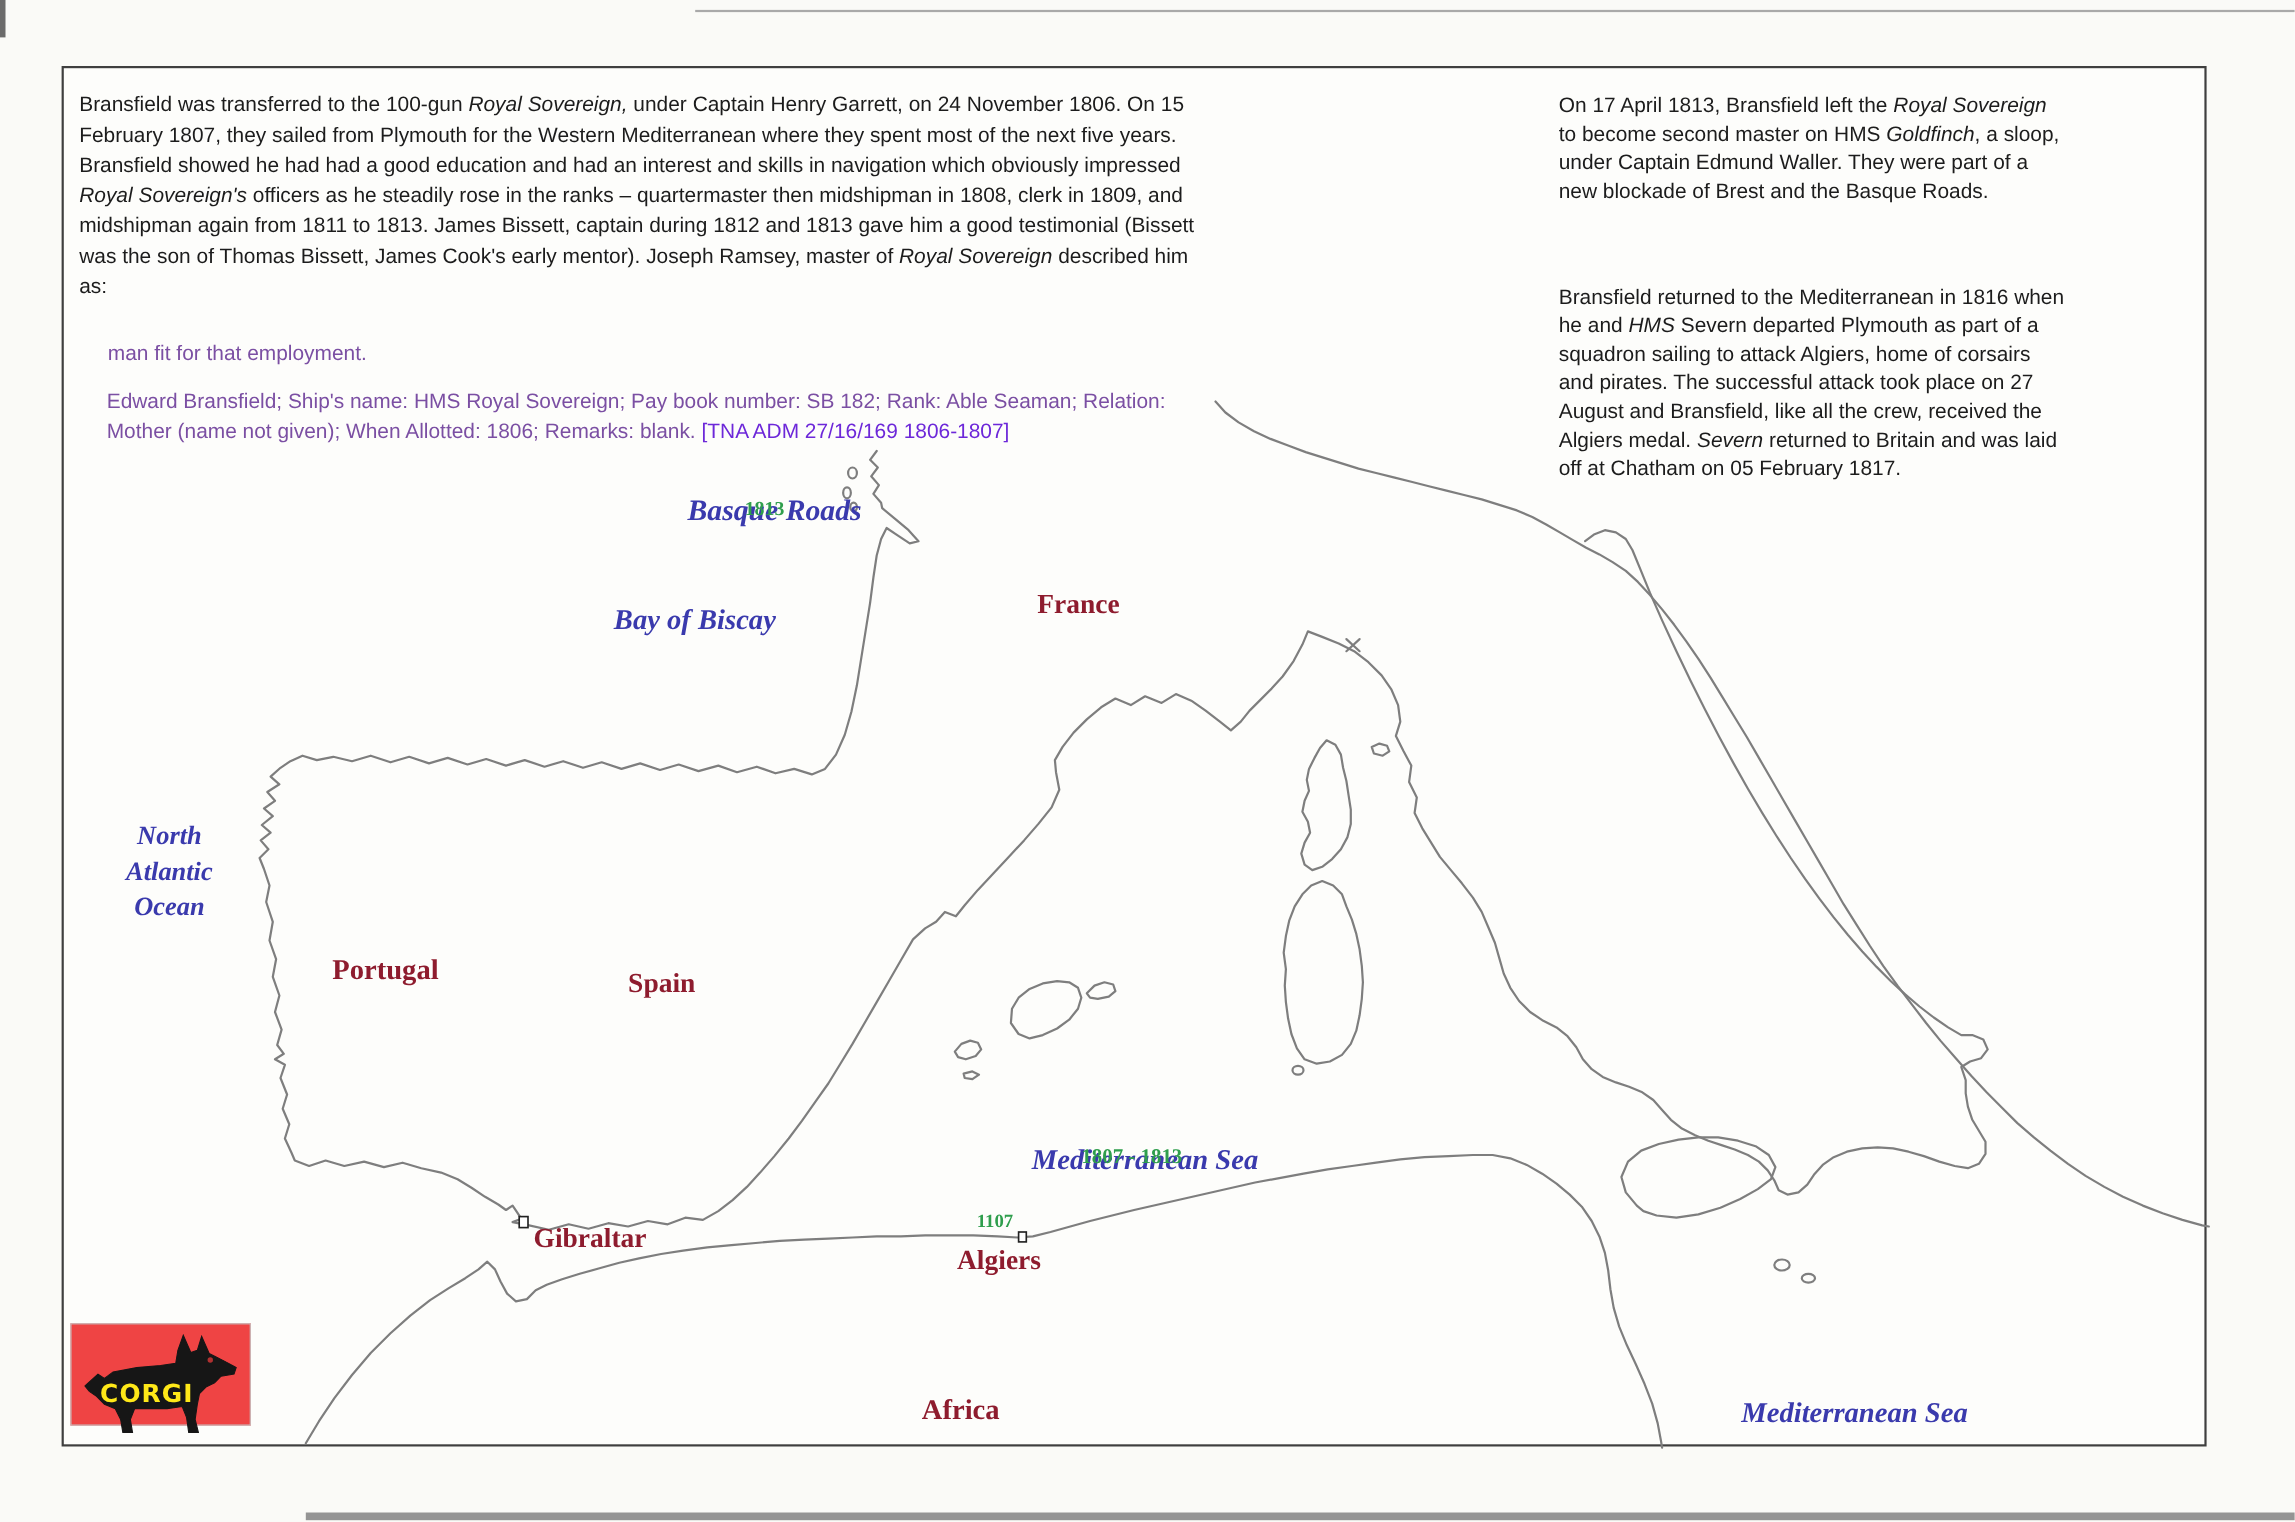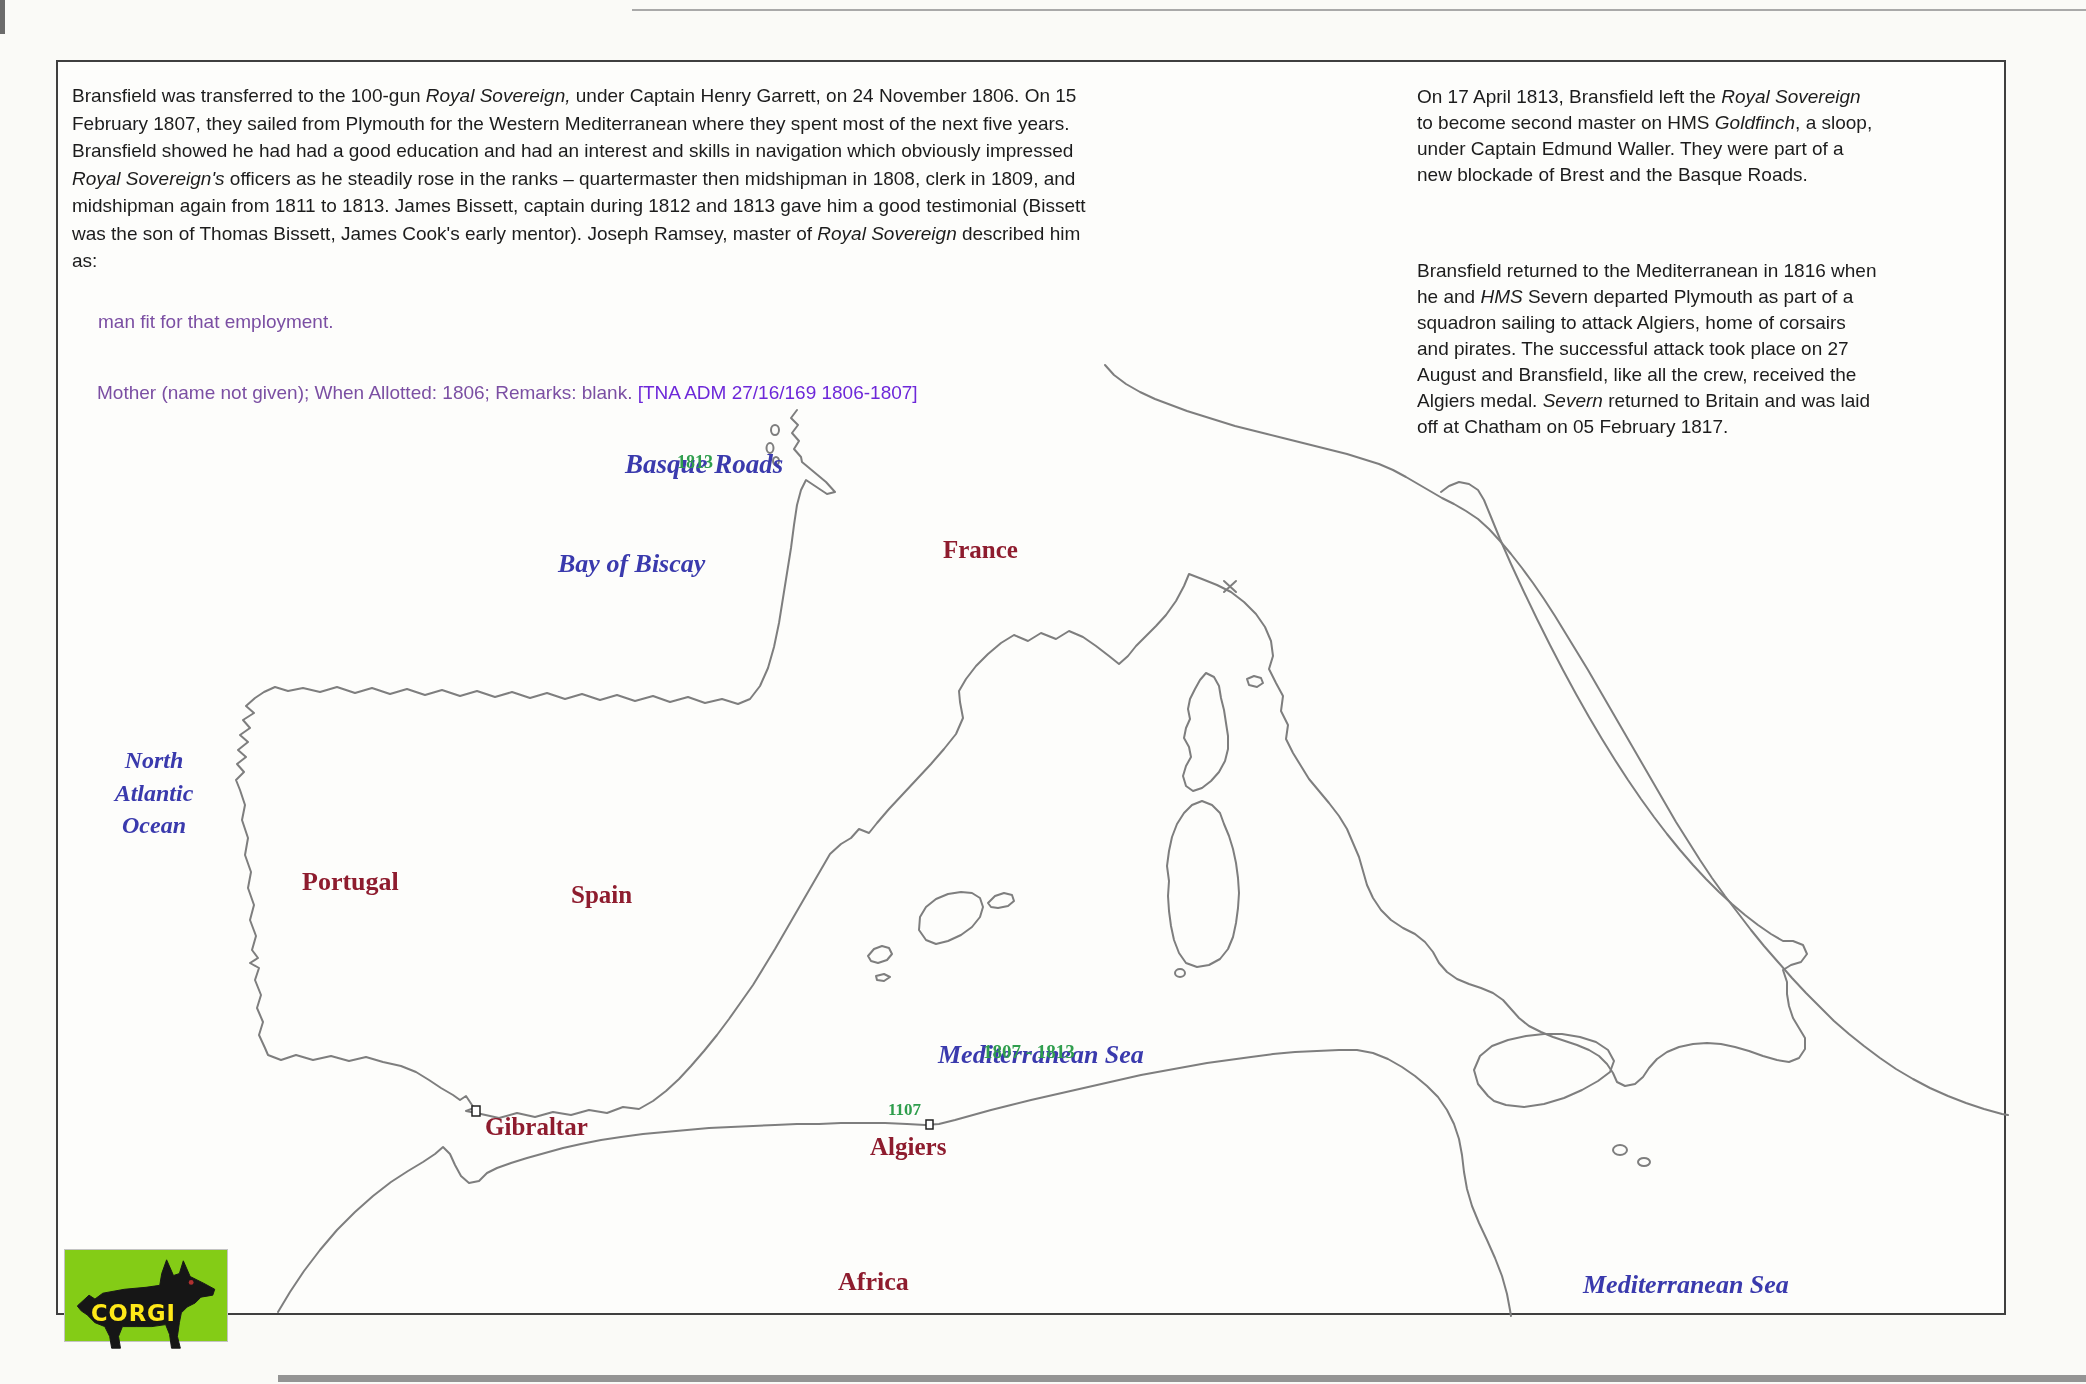--- a/index.html
+++ b/index.html
@@ -35,22 +35,22 @@
     color:#2f9e4d;white-space:nowrap;
   }
   .place-label{
     font-family:"Liberation Serif",serif;font-weight:bold;
     color:#8e1c2e;white-space:nowrap;
   }
   .map-svg{position:absolute;left:0;top:0;width:2086px;height:1384px;}
   .map-svg path,.map-svg ellipse{fill:none;stroke:#7e7e7e;stroke-width:2;stroke-linejoin:round;stroke-linecap:round;}
   .map-svg rect.marker{fill:#ffffff;stroke:#222222;stroke-width:1.5;}
   .logo-box{
-    left:64px;top:1249px;width:164px;height:93px;
-    background:#84cc16;border:1px solid #c3c3c3;box-sizing:border-box;
+    left:64px;top:1203px;width:164px;height:93px;
+    background:#ef4444;border:1px solid #c3c3c3;box-sizing:border-box;
   }
   .scan-top{left:632px;top:9px;width:1454px;height:2px;background:#a9a9a9;}
   .scan-bottom{left:278px;top:1375px;width:1808px;height:7px;background:#949494;}
   .scan-corner{left:0;top:0;width:5px;height:34px;background:#6b6b6b;}
 </style>
 </head>
 <body>
 
 <div class="abs scan-top"></div>
 <div class="abs scan-bottom"></div>
@@ -76,21 +76,21 @@
   <ellipse cx="775" cy="430" rx="4" ry="5"></ellipse>
   <ellipse cx="770" cy="448" rx="3.5" ry="5"></ellipse>
   <ellipse cx="776" cy="461" rx="3" ry="4"></ellipse>
   <path d="M 1224,581 L 1236,592 M 1236,581 L 1224,592"></path>
   <rect class="marker" x="472" y="1106" width="8" height="10"></rect>
   <rect class="marker" x="926" y="1120" width="7" height="9"></rect>
 </svg>
 
 <div class="abs body-text main-par"><span>Bransfield was transferred to the 100-gun </span><span style="font-style: italic;">Royal Sovereign,</span><span> under Captain Henry Garrett, on 24 November 1806. On 15</span><br><span>February 1807, they sailed from Plymouth for the Western Mediterranean where they spent most of the next five years.</span><br><span>Bransfield showed he had had a good education and had an interest and skills in navigation which obviously impressed</span><br><span style="font-style: italic;">Royal Sovereign's</span><span> officers as he steadily rose in the ranks – quartermaster then midshipman in 1808, clerk in 1809, and</span><br><span>midshipman again from 1811 to 1813. James Bissett, captain during 1812 and 1813 gave him a good testimonial (Bissett</span><br><span>was the son of Thomas Bissett, James Cook's early mentor). Joseph Ramsey, master of </span><span style="font-style: italic;">Royal Sovereign</span><span> described him</span><br><span>as:</span></div>
 <div class="abs body-text purple quote"><br><span>man fit for that employment.</span></div>
-<div class="abs body-text purple record"><br><span>Mother (name not given); When Allotted: 1806; Remarks: blank. </span><span style="color: #6d28d9; text-align: right;">[TNA ADM 27/16/169 1806-1807]</span></div>
+<div class="abs body-text purple record"><span>Edward Bransfield; Ship's name: HMS Royal Sovereign; Pay book number: SB 182; Rank: Able Seaman; Relation:</span><br><span>Mother (name not given); When Allotted: 1806; Remarks: blank. </span><span style="color: #6d28d9; text-align: right;">[TNA ADM 27/16/169 1806-1807]</span></div>
 <div class="abs body-text right-p1"><span>On 17 April 1813, Bransfield left the </span><span style="font-style: italic;">Royal Sovereign</span><br><span>to become second master on HMS </span><span style="font-style: italic;">Goldfinch</span><span>, a sloop,</span><br><span>under Captain Edmund Waller. They were part of a</span><br><span>new blockade of Brest and the Basque Roads.</span></div>
 <div class="abs body-text right-p2"><span>Bransfield returned to the Mediterranean in 1816 when</span><br><span>he and </span><span style="font-style: italic;">HMS</span><span> Severn departed Plymouth as part of a</span><br><span>squadron sailing to attack Algiers, home of corsairs</span><br><span>and pirates. The successful attack took place on 27</span><br><span>August and Bransfield, like all the crew, received the</span><br><span>Algiers medal. </span><span style="font-style: italic;">Severn</span><span> returned to Britain and was laid</span><br><span>off at Chatham on 05 February 1817.</span></div>
 
 <div class="abs sea-label" style="left:625px;top:421px;font-size:27px;">Basque Roads</div>
 <div class="abs year-label" style="left:677px;top:452px;font-size:18px;">1813</div>
 <div class="abs sea-label" style="left:558px;top:521px;font-size:26px;">Bay of Biscay</div>
 <div class="abs place-label" style="left:943px;top:536px;font-size:25px;">France</div>
 <div class="abs sea-label" style="left:88px;top:716px;width:132px;text-align:center;font-size:24px;line-height:32.5px;">
   <span style="display:block;">North</span>
   <span style="display:block;">Atlantic</span>

